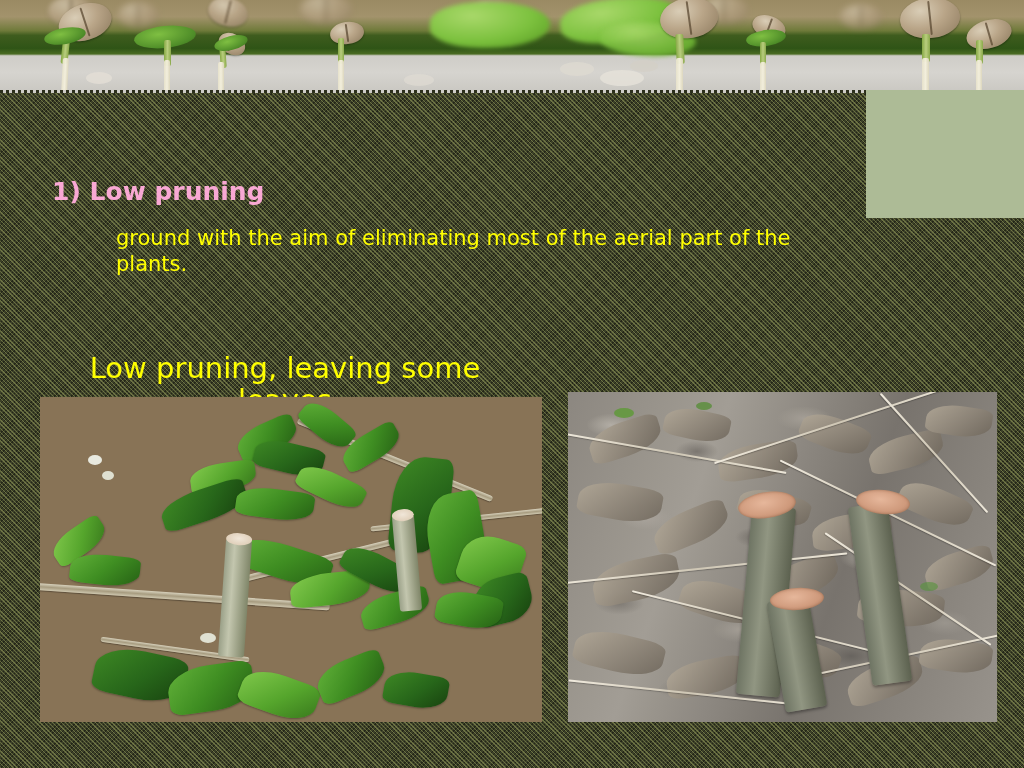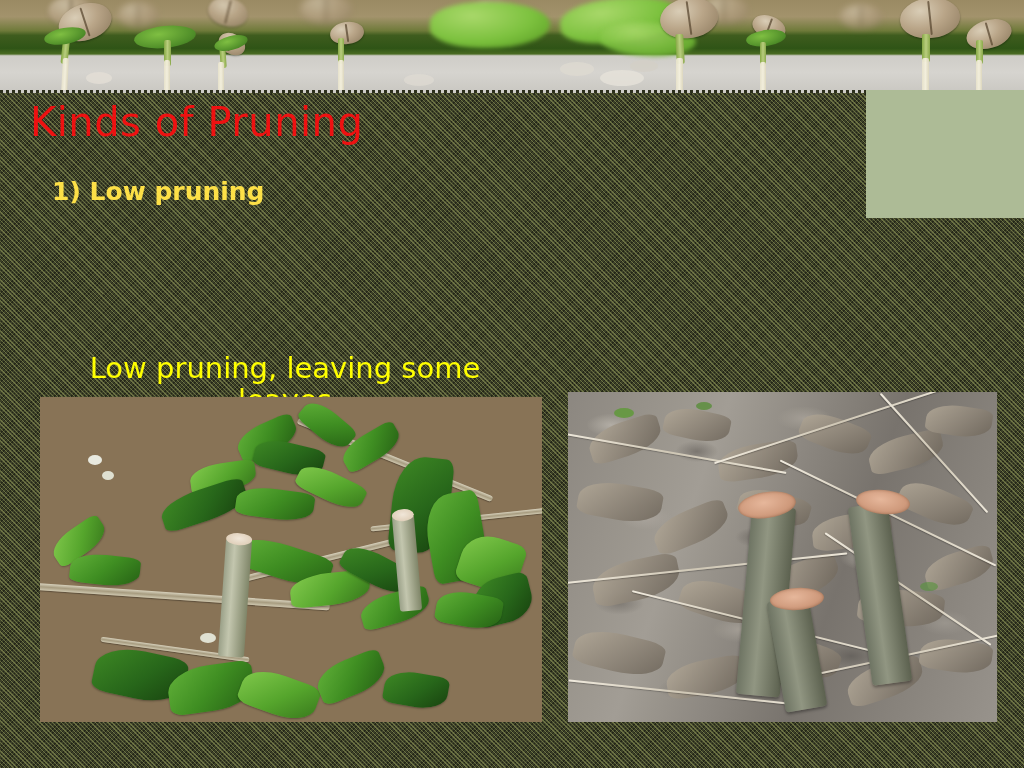--- a/index.html
+++ b/index.html
@@ -46,21 +46,21 @@
 
   
   #sage{position:absolute;left:866px;top:90px;width:158px;height:128px;
         background:#adbb96;}
 
   
   #title{position:absolute;left:30px;top:99px;
          font-size:40px;font-weight:400;color:#ee1111;letter-spacing:.5px;
          white-space:nowrap;}
   #subhead{position:absolute;left:52px;top:177px;
-         font-size:25px;font-weight:bold;color:#fde047;white-space:nowrap;}
+         font-size:25px;font-weight:bold;color:#f9a8d4;white-space:nowrap;}
   #body{position:absolute;left:52px;top:226px;width:900px;
          font-size:21px;line-height:1.22;color:#ffff00;
          text-indent:0;}
   #body .ind{display:block;padding-left:64px;}
 
   .caption{position:absolute;color:#ffff00;font-size:29px;line-height:1.12;
            text-align:center;}
   #cap-left{left:60px;top:352px;width:450px;}
   #cap-right{left:600px;top:352px;width:400px;}
 
@@ -190,25 +190,26 @@
     <div style="position:absolute;left:560px;top:62px;width:34px;height:14px;border-radius:50%;background:#ddd9d0;opacity:.85;"></div>
     <div style="position:absolute;left:600px;top:70px;width:44px;height:16px;border-radius:50%;background:#e6e2d9;opacity:.8;"></div>
     <div style="position:absolute;left:630px;top:60px;width:28px;height:12px;border-radius:50%;background:#d3cfc6;opacity:.75;"></div>
     <div style="position:absolute;left:404px;top:74px;width:30px;height:12px;border-radius:50%;background:#e0dcd3;opacity:.7;"></div>
 
     <div id="bannerdots"></div>
   </div>
 
   <div id="sage"></div>
 
-  <div id="title">Kinds of Pruning</div>
 
   <div id="subhead">1) Low pruning</div>
 
   <div id="body">
+    <span class="ind">ground with the aim of eliminating most of the aerial part of the</span>
+    <span class="ind">plants.</span>
   </div>
 
   <div class="caption" id="cap-left">Low pruning, leaving some leaves</div>
 
   <div class="photo" id="photo-left">
     <div class="litter"></div>
 
     <div class="branch" style="left:-10px;top:196px;width:300px;height:7px;transform:rotate(4deg);"></div>
     <div class="branch" style="left:200px;top:150px;width:240px;height:6px;transform:rotate(-14deg);"></div>
     <div class="branch" style="left:250px;top:60px;width:210px;height:6px;transform:rotate(22deg);"></div>

